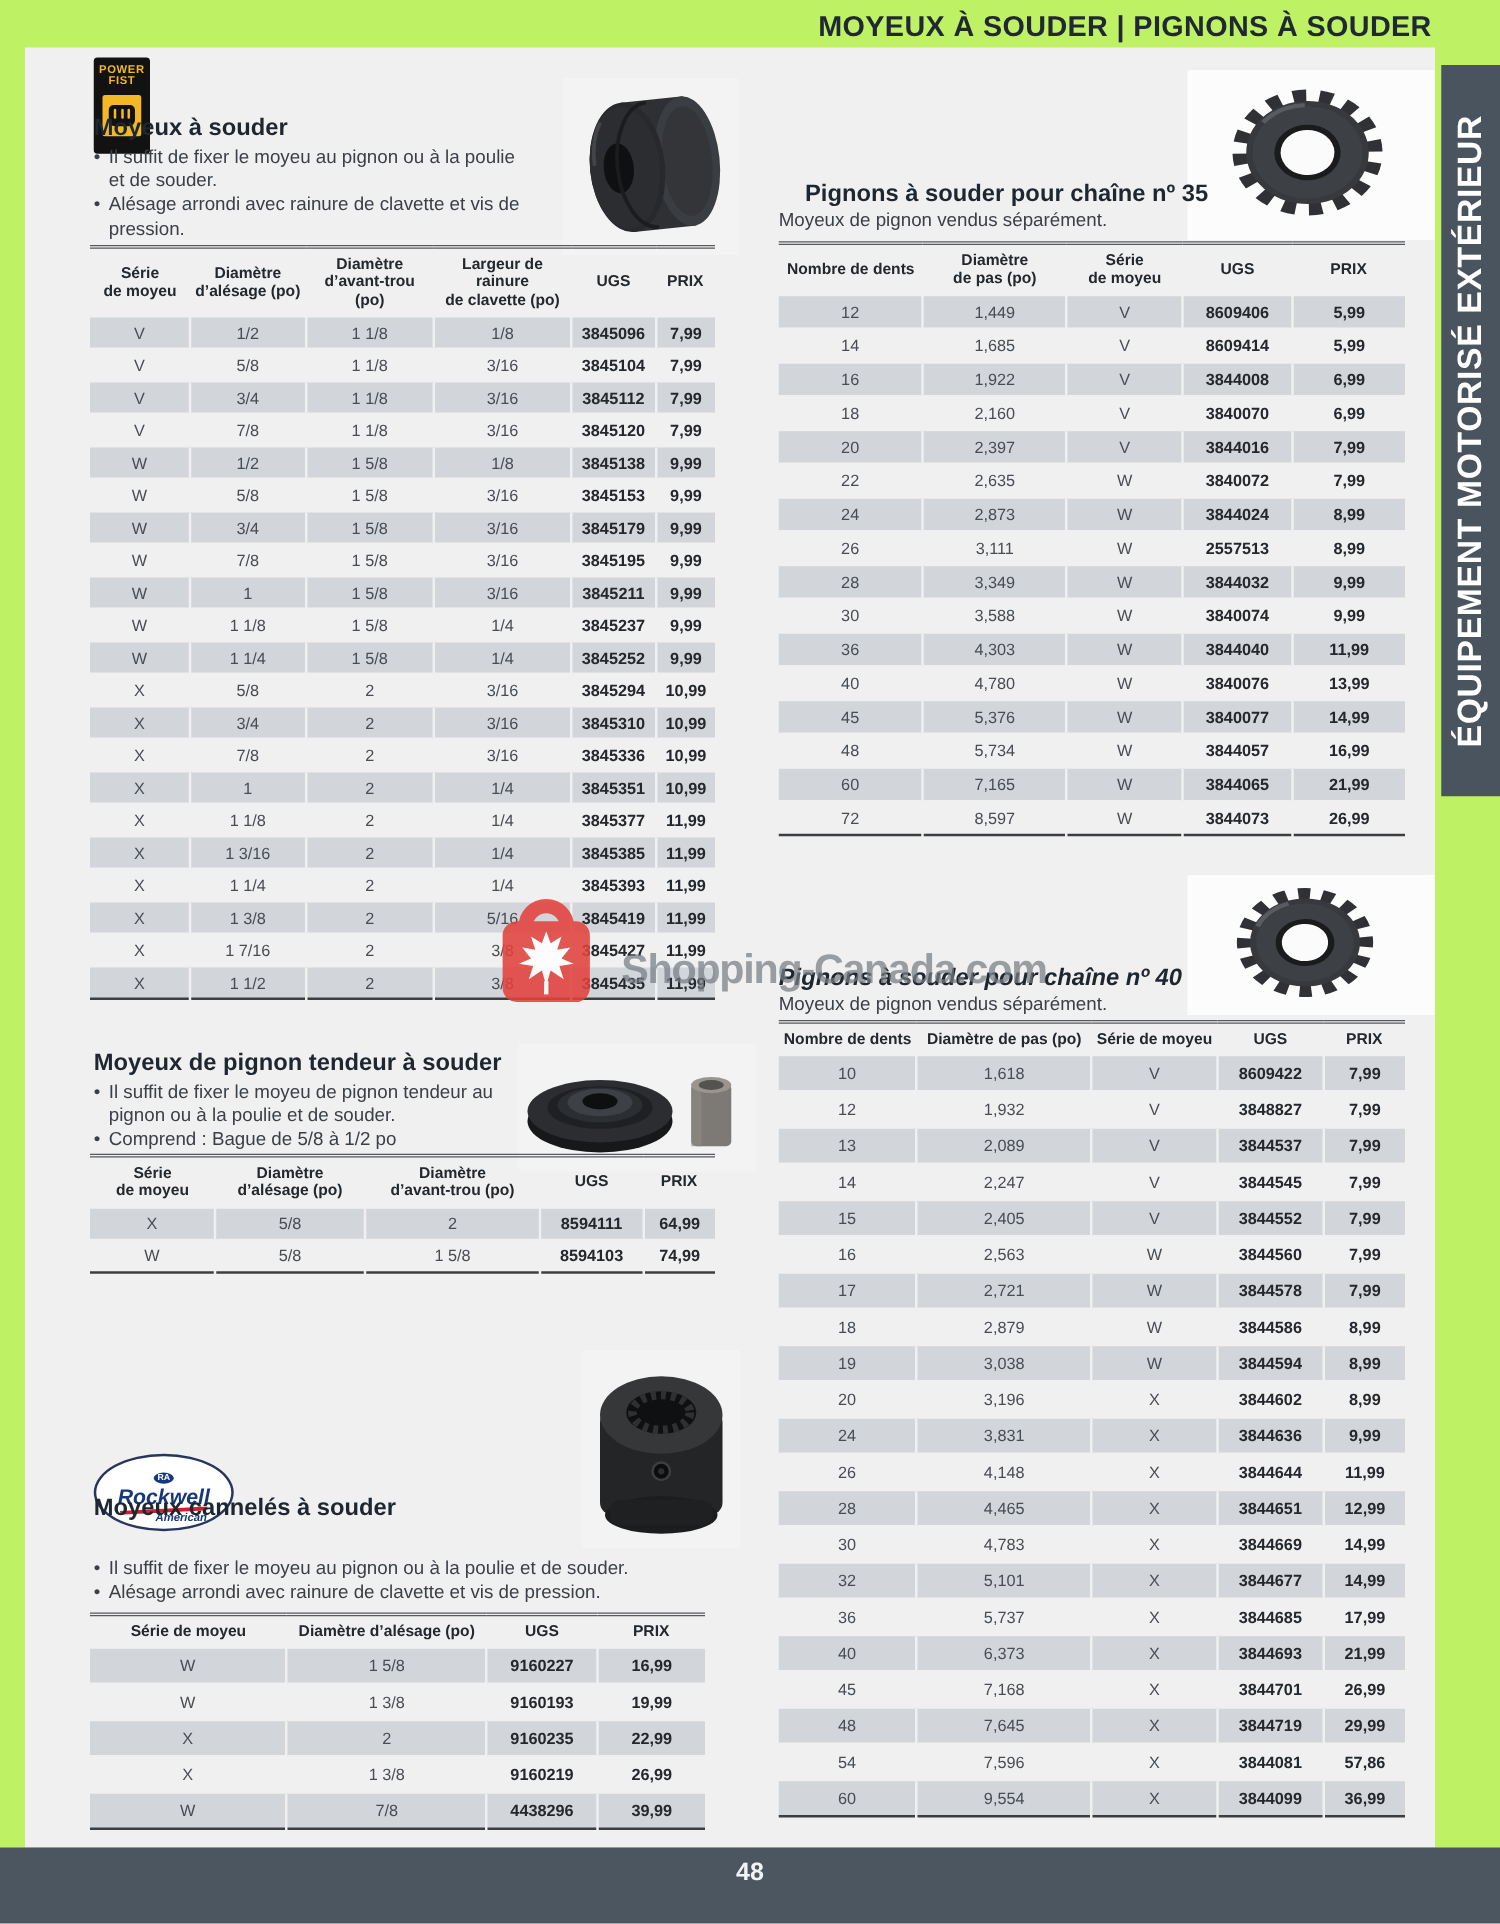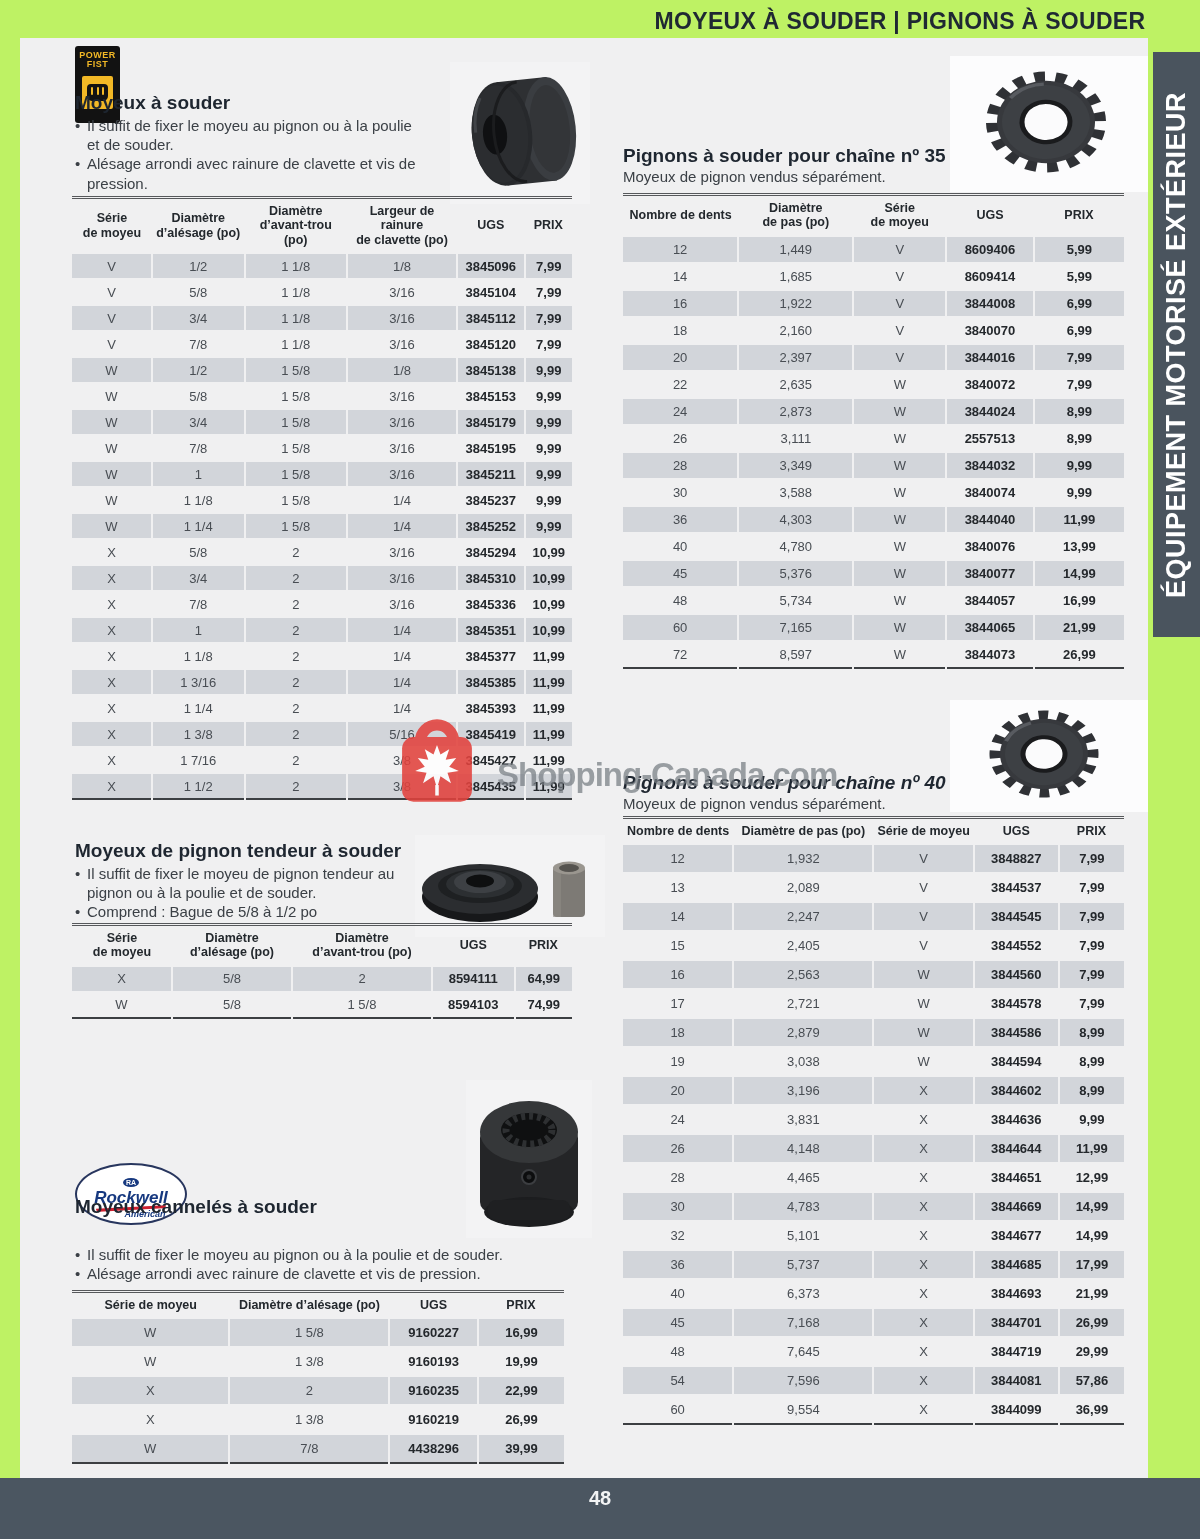--- a/index.html
+++ b/index.html
@@ -450,21 +450,21 @@
         <circle r="52" fill="none" stroke="#2f3135" stroke-width="16" stroke-dasharray="10.2 10.2"></circle>
         <circle r="49" fill="#37393d"></circle>
         <circle r="44" fill="#3d4044"></circle>
         <path d="M-40,-22 a46,46 0 0 1 30,-22" stroke="#585b60" stroke-width="4" fill="none"></path>
         <circle r="24" fill="#fbfbfc"></circle>
         <circle r="24" fill="none" stroke="#1a1b1d" stroke-width="5"></circle>
       </g>
     </svg>
   </div>
 
-  <div class="section-title" style="left:623px; top:145px;">Pignons à souder pour chaîne nº 35</div>
+  <div class="section-title" style="left:644px; top:145px;">Pignons à souder pour chaîne nº 35</div>
   <div class="section-sub" style="left:623px; top:168px;">Moyeux de pignon vendus séparément.</div>
 
   <table class="t-c35">
     <colgroup>
         <col style="width:23%">
         <col style="width:23%">
         <col style="width:18.5%">
         <col style="width:17.5%">
         <col style="width:18%">
       </colgroup>
@@ -623,20 +623,27 @@
         <tr>
           <th>Nombre de dents</th>
           <th>Diamètre de pas (po)</th>
           <th>Série de moyeu</th>
           <th>UGS</th>
           <th>PRIX</th>
         </tr>
       </thead>
     <tbody>
         <tr>
+          <td>10</td>
+          <td>1,618</td>
+          <td>V</td>
+          <td class="b">8609422</td>
+          <td class="b">7,99</td>
+        </tr>
+        <tr>
           <td>12</td>
           <td>1,932</td>
           <td>V</td>
           <td class="b">3848827</td>
           <td class="b">7,99</td>
         </tr>
         <tr>
           <td>13</td>
           <td>2,089</td>
           <td>V</td>

